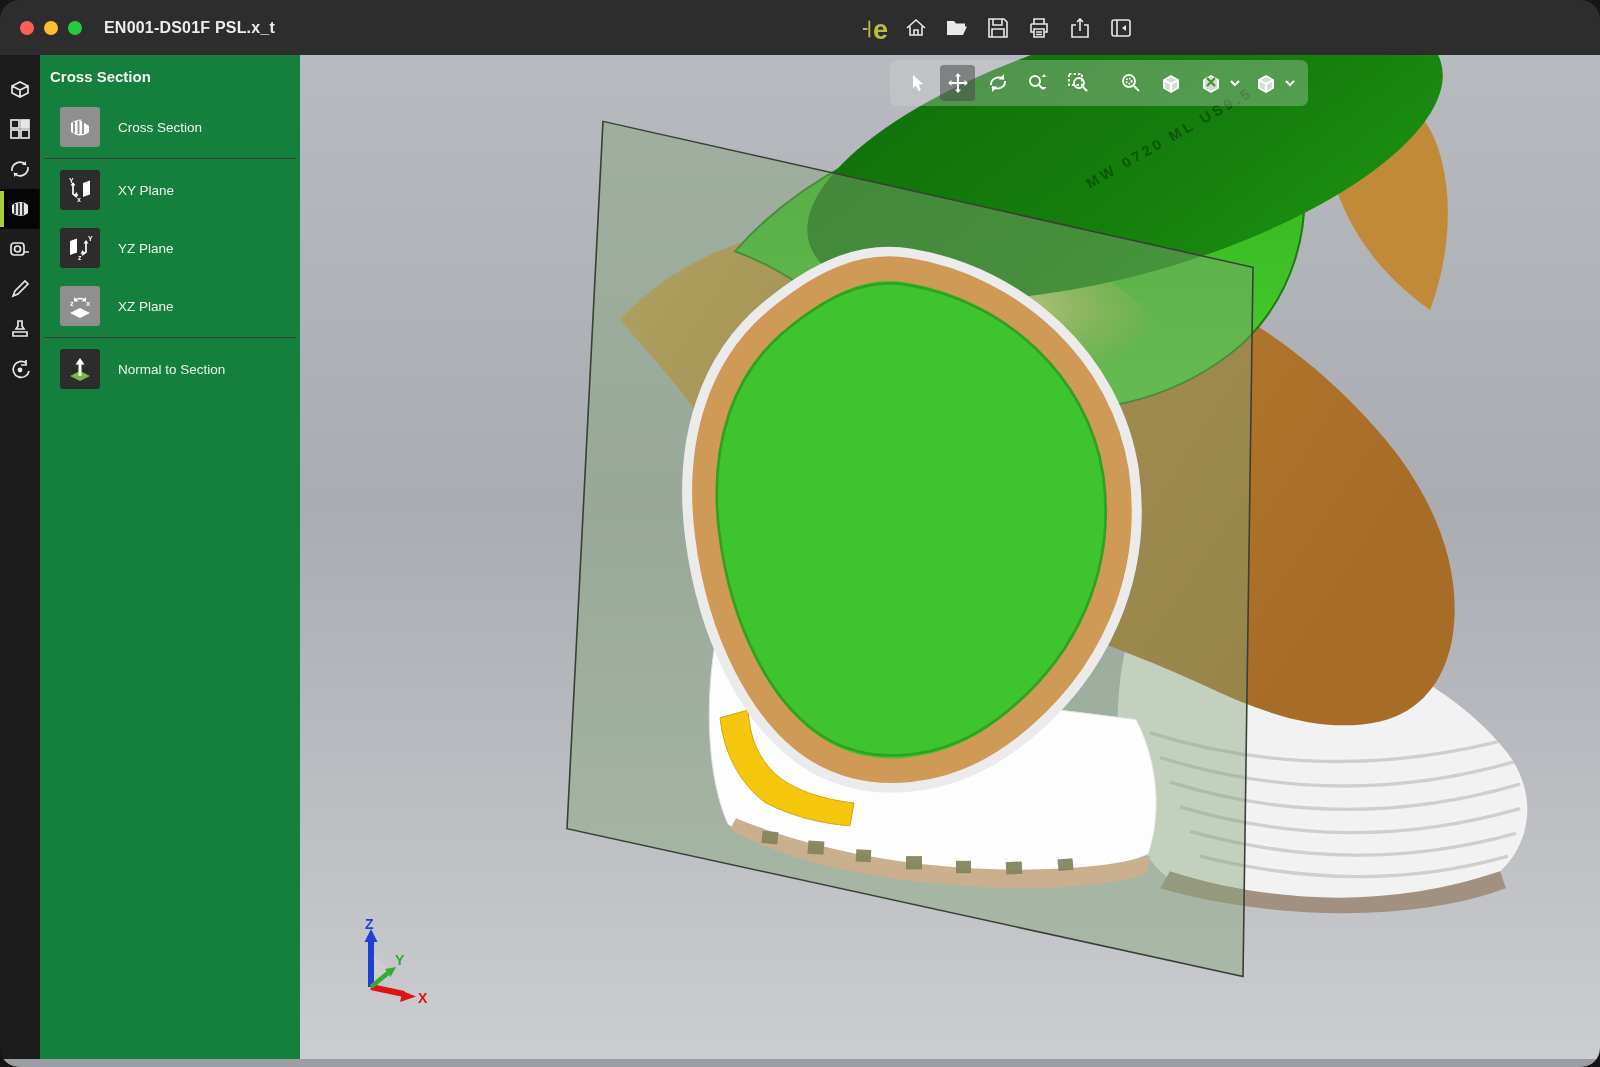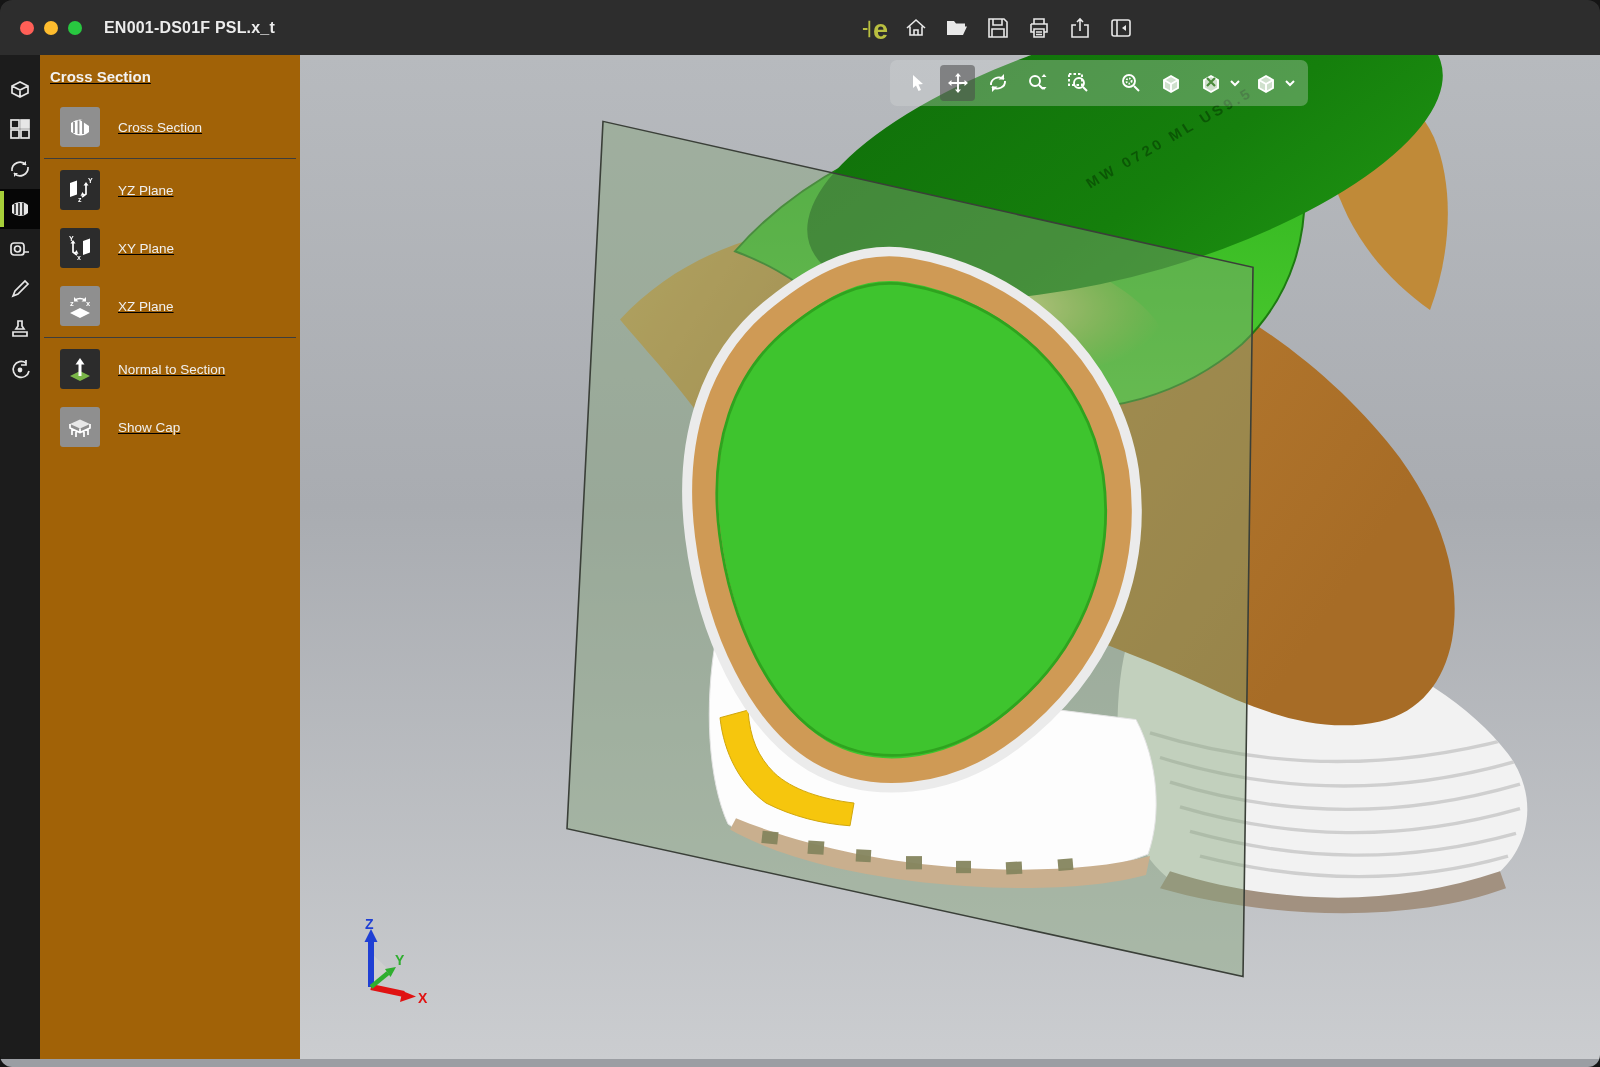--- a/index.html
+++ b/index.html
@@ -1,38 +1,38 @@
 <!DOCTYPE html>
 <html><head>
 <meta charset="utf-8">
 <style>
   * { margin:0; padding:0; box-sizing:border-box; }
   html,body { width:1600px; height:1067px; background:#151515; font-family:"Liberation Sans", sans-serif; }
-  .window { position:relative; width:1600px; height:1067px; border-radius:12px; overflow:hidden; background:#0b0b0b;padding-left:47px; }
+  .window { position:relative; width:1600px; height:1067px; border-radius:19px; overflow:hidden; background:#0b0b0b;padding-left:47px; }
 
   
   .titlebar { position:absolute; left:0; top:0; width:1600px; height:55px; background:#2d2d2d; display:flex; align-items:center; }
   .traffic { display:flex; gap:10px; margin-left:20px; }
   .dot { width:14px; height:14px; border-radius:50%; }
   .dot.red { background:#ff5f57; } .dot.yellow { background:#febc2e; } .dot.green { background:#28c840; }
   .win-title { color:#ececec; font-size:16px; font-weight:bold; margin-left:22px; letter-spacing:.2px; }
   .tb-icons { position:absolute; left:862px; top:0; height:55px; display:flex; align-items:center; gap:15px; }
   .tb-btn { width:26px; height:26px; display:flex; align-items:center; justify-content:center; }
   .tb-btn svg { stroke:#e8e8e8; fill:none; stroke-width:1.6; }
   .elogo { display:flex; align-items:flex-end; color:#b9bf40; font-weight:bold; font-size:27px; line-height:22px; }
 
   
   .rail { position:absolute; left:0; top:55px; width:40px; height:1004px; background:#1c1c1c; display:flex; flex-direction:column; align-items:center; padding-top:14px; gap:0; }
   .rail-item { position:relative; width:40px; height:40px; display:flex; align-items:center; justify-content:center; }
   .rail-item svg { stroke:#e6e6e6; fill:none; stroke-width:1.7; }
   .rail-item.active { background:#060606; }
   .rail-item.active::before { content:""; position:absolute; left:0; top:2px; bottom:2px; width:4px; background:#a6ce39; }
 
   
-  .panel { position:absolute; left:40px; top:55px; width:260px; height:1004px; background:#a16207;text-decoration:underline; }
+  .panel { position:absolute; left:40px; top:55px; width:260px; height:1004px; background:#15803d; }
   .panel-title { color:#f2f2f2; font-size:15px; font-weight:bold; padding:13px 12px 13px 10px; }
   .p-row { display:flex; align-items:center; height:58px; padding-left:20px; gap:18px; cursor:default; }
   .tile { width:40px; height:40px; border-radius:3px; display:flex; align-items:center; justify-content:center; flex:0 0 auto; }
   .tile.on { background:#8f8f8f; }
   .tile.off { background:#2c2c2c; }
   .tile svg { stroke:#fff; fill:none; stroke-width:1.7; }
   .p-label { color:#f0f0f0; font-size:13.5px; }
   .p-div { height:1px; background:#3d3d3d; margin:2px 4px 2px 4px; }
 
   
@@ -170,41 +170,41 @@
             <path d="M15 8 L24 5.5 V14 Z" fill="#8f8f8f" stroke="none"></path>
           </svg>
       </div>
       <div class="p-label">Cross Section</div>
     </div>
     <div class="p-div"></div>
 
     <div class="p-row">
       <div class="tile off">
         <svg width="30" height="30" viewBox="0 0 30 30">
+            <path d="M18 8 l7-2.5 v14 l-7 2.5 Z" fill="#fff" stroke="none"></path>
+            <path d="M8 10 v9 l4 3"></path>
+            <path d="M8 7 l-2.5 3.5 h5 Z M13.5 21 l-4-1 2-3 Z" fill="#fff" stroke="none"></path>
+            <text x="4" y="8" fill="#fff" stroke="none" font-size="7" font-weight="bold">Y</text>
+            <text x="12" y="27" fill="#fff" stroke="none" font-size="7" font-weight="bold">x</text>
+          </svg>
+      </div>
+      <div class="p-label">XY Plane</div>
+    </div>
+
+    <div class="p-row">
+      <div class="tile off">
+        <svg width="30" height="30" viewBox="0 0 30 30">
             <path d="M5 8 l7-2.5 v14 l-7 2.5 Z" fill="#fff" stroke="none"></path>
             <path d="M21 10 v9 l-4 3"></path>
             <path d="M21 7 l-2.5 3.5 h5 Z M15.5 21 l4-1 -2-3 Z" fill="#fff" stroke="none"></path>
             <text x="23" y="8" fill="#fff" stroke="none" font-size="7" font-weight="bold">Y</text>
             <text x="13" y="27" fill="#fff" stroke="none" font-size="7" font-weight="bold">z</text>
           </svg>
       </div>
       <div class="p-label">YZ Plane</div>
-    </div>
-
-    <div class="p-row">
-      <div class="tile off">
-        <svg width="30" height="30" viewBox="0 0 30 30">
-            <path d="M18 8 l7-2.5 v14 l-7 2.5 Z" fill="#fff" stroke="none"></path>
-            <path d="M8 10 v9 l4 3"></path>
-            <path d="M8 7 l-2.5 3.5 h5 Z M13.5 21 l-4-1 2-3 Z" fill="#fff" stroke="none"></path>
-            <text x="4" y="8" fill="#fff" stroke="none" font-size="7" font-weight="bold">Y</text>
-            <text x="12" y="27" fill="#fff" stroke="none" font-size="7" font-weight="bold">x</text>
-          </svg>
-      </div>
-      <div class="p-label">XY Plane</div>
     </div>
 
     <div class="p-row">
       <div class="tile on">
         <svg width="30" height="30" viewBox="0 0 30 30">
             <path d="M15 17 l10 5 -10 5 -10-5 Z" fill="#fff" stroke="none"></path>
             <path d="M10 9 a8 6 0 0 1 10 0"></path>
             <path d="M9 6 v4.5 h4.5 M21 6 v4.5 h-4.5" fill="#fff" stroke="none"></path>
             <text x="5" y="15" fill="#fff" stroke="none" font-size="7.5" font-weight="bold">z</text>
             <text x="21" y="15" fill="#fff" stroke="none" font-size="7.5" font-weight="bold">x</text>
@@ -221,29 +221,20 @@
         <svg width="30" height="30" viewBox="0 0 30 30">
             <path d="M15 17 l10 5 -10 5 -10-5 Z" fill="#7ab648" stroke="none"></path>
             <path d="M15 22 V10" stroke-width="3"></path>
             <path d="M15 4 l-4.5 6.5 h9 Z" fill="#fff" stroke="none"></path>
           </svg>
       </div>
       <div class="p-label">Normal to Section</div>
     </div>
 
 
-    <div class="p-row">
-      <div class="tile on">
-        <svg width="30" height="30" viewBox="0 0 30 30">
-            <path d="M5 12 l10-4.5 10 4.5 -10 4.5 Z" fill="#e8e8e8" stroke="none"></path>
-            <path d="M5 12 v4 l10 4.5 10-4.5 v-4 M15 16.5 v4 M7 17 v6 M23 17 v6 M11 19 v6 M19 19 v6"></path>
-          </svg>
-      </div>
-      <div class="p-label">Show Cap</div>
-    </div>
   </div>
 
   <div class="viewport">
     <svg class="scene" width="1300" height="1004" viewBox="300 55 1300 1059" preserveAspectRatio="none">
       <defs>
         <linearGradient id="bgGrad" x1="0" y1="0" x2="0" y2="1">
           <stop offset="0" stop-color="#b7babe"></stop>
             <stop offset="0.45" stop-color="#a9acb1"></stop>
             <stop offset="1" stop-color="#cbcdd0"></stop>
         </linearGradient>

